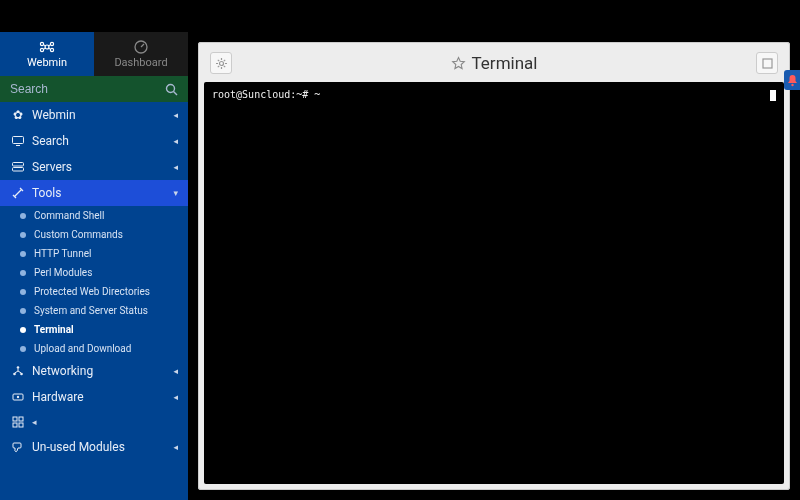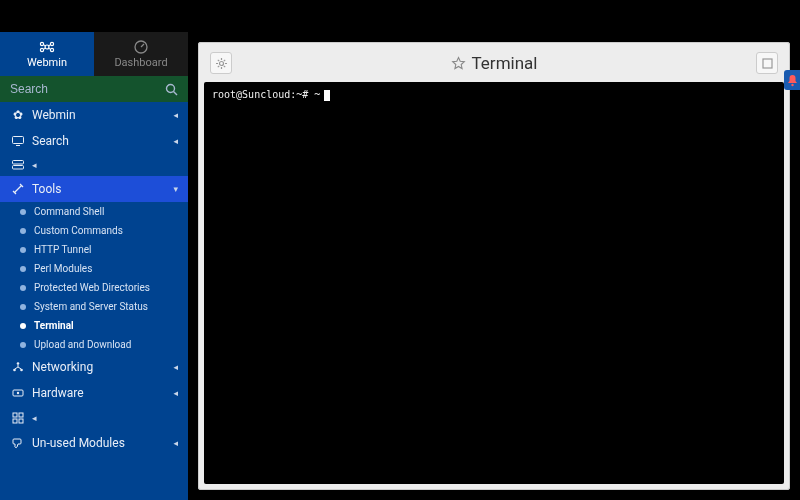--- a/index.html
+++ b/index.html
@@ -136,21 +136,21 @@
   flex: 1;
   background: #000;
   border-radius: 2px;
   padding: 6px 8px;
   font-family: "Menlo", "Consolas", monospace;
   font-size: 10px;
   color: #eee;
   line-height: 1.4;
   overflow: hidden;
 }
-.prompt-line { display: flex; align-items: center; gap: 2px; }
+.prompt-line { display: flex; align-items: center; gap: 2px; justify-content: space-between; }
 .cursor {
   display: inline-block;
   width: 6px; height: 11px;
   background: #fff;
   margin-left: 2px;
 }
 .notif {
   position: absolute;
   top: 70px; right: 0;
   width: 16px; height: 20px;
@@ -228,20 +228,21 @@
         <span class="nav-caret">◂</span>
       </div>
 
       <div class="nav-item">
         <span class="nav-ic">
           <svg width="12" height="10" viewBox="0 0 12 10">
               <rect x="0.5" y="0.5" width="11" height="3.5" rx="1" fill="none" stroke="#e8eef7" stroke-width="1"></rect>
               <rect x="0.5" y="5.5" width="11" height="3.5" rx="1" fill="none" stroke="#e8eef7" stroke-width="1"></rect>
             </svg>
         </span>
+        <span class="nav-label">Servers</span>
         <span class="nav-caret">◂</span>
       </div>
 
       <div class="nav-item expanded">
         <span class="nav-ic">
           <svg width="12" height="12" viewBox="0 0 12 12">
               <path d="M3 9 L9 3 M8 1 L11 4 M1 8 L4 11" stroke="#e8eef7" stroke-width="1.3" fill="none"></path>
             </svg>
         </span>
         <span class="nav-label">Tools</span>

